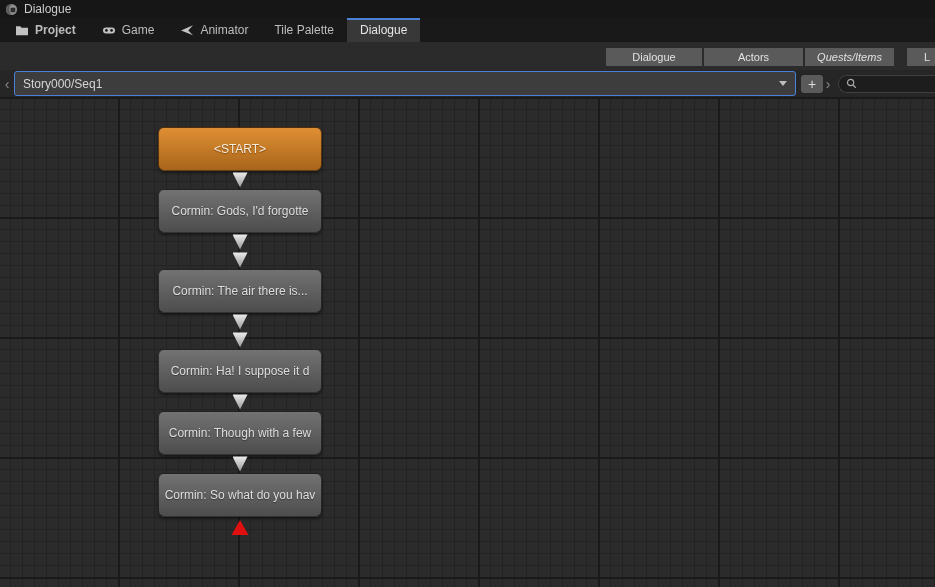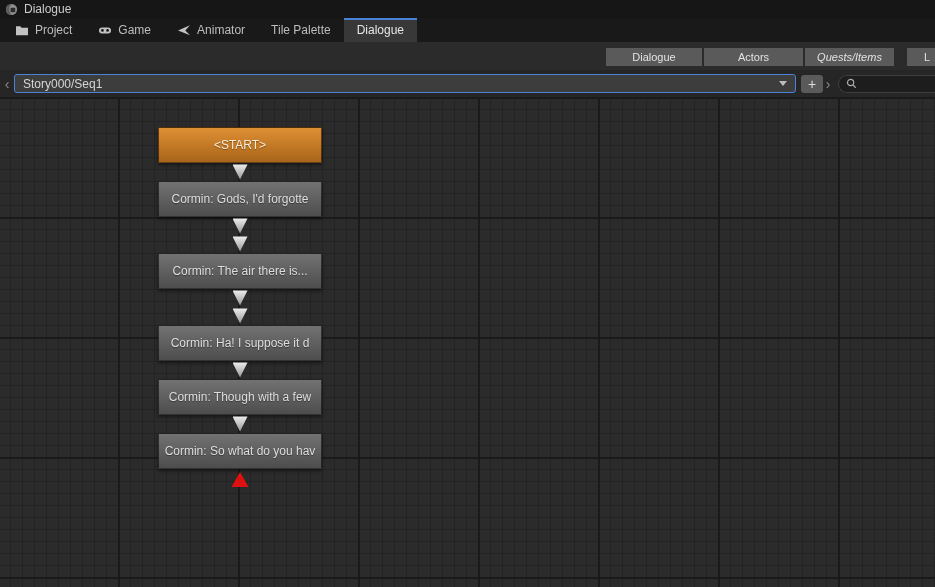--- a/index.html
+++ b/index.html
@@ -9,40 +9,40 @@
   
   .titlebar { height:18px; background:#161616; display:flex; align-items:center;
               padding-left:5px; }
   .titlebar .win-icon { width:13px; height:13px; margin-right:6px; }
   .titlebar .win-title { font-size:12px; color:#cccccc; }
 
   
   .tabbar { height:24px; background:#191919; display:flex; align-items:stretch; }
   .tab { display:flex; align-items:center; gap:6px; padding:0 13px; font-size:12px;
          color:#bdbdbd; cursor:default; }
-  .tab:first-child { margin-left:2px; }
+  .tab:first-child { margin-left:2px;font-weight:bold; }
   .tab .tab-icon { width:14px; height:12px; display:inline-block; }
   .tab.active { background:#383838; color:#e6e6e6;
                 box-shadow: inset 0 2px 0 var(--accent,#4a82d8); }
 
   
   .toolbar { height:28px; background:#2b2b2b; position:relative; }
   .toolbar .btn-group { position:absolute; left:606px; top:6px; display:flex; }
   .tb-btn { height:18px; background:#5a5a5a; color:#e2e2e2; font-size:11px;
             display:flex; align-items:center; justify-content:center;
             margin-right:2px; }
   .tb-btn.w1 { width:96px; } .tb-btn.w2 { width:99px; } .tb-btn.w3 { width:89px;font-style:italic; }
   .tb-btn.clip { width:40px; margin-left:11px; }
 
   
   .navbar { height:27px; background:#262626; display:flex; align-items:center;
             padding-left:2px; }
   .chev { color:#8d8d8d; font-size:14px; line-height:1; width:10px; text-align:center;
           flex:0 0 auto; }
-  .conv-dropdown { margin-left:2px; width:782px; height:19px; background:#3d3d3d;
+  .conv-dropdown { margin-left:2px; width:782px; height:25px; background:#3d3d3d;
             border:1px solid var(--accent,#4a82d8); border-radius:3px;
             display:flex; align-items:center; padding:0 8px; flex:0 0 auto;gap:26px; }
   .conv-dropdown .dd-text { font-size:12px; color:#d6d6d6; flex:1; white-space:nowrap;
             overflow:hidden; }
   .dd-caret { width:0; height:0; border-left:4px solid transparent;
             border-right:4px solid transparent; border-top:5px solid #bdbdbd; }
   .add-btn { margin-left:5px; width:22px; height:18px; background:#5a5a5a;
             border-radius:3px; color:#dddddd; font-size:14px; display:flex;
             align-items:center; justify-content:center; flex:0 0 auto; }
   .searchbox { margin-left:5px; height:18px; flex:1; background:#1d1d1d;
@@ -58,21 +58,21 @@
     background-image:
       linear-gradient(#1a1a1a 2px, transparent 2px),
       linear-gradient(90deg, #1a1a1a 2px, transparent 2px),
       linear-gradient(#232323 1px, transparent 1px),
       linear-gradient(90deg, #232323 1px, transparent 1px);
     background-size:120px 120px, 120px 120px, 12px 12px, 12px 12px;
     background-position:0 0, -2px 0, 0 0, -2px 0; }
 
   .node-column { position:absolute; left:158px; top:30px; width:164px;
                  display:flex; flex-direction:column; align-items:center; }
-  .node { width:164px; height:36px; border-radius:0; font-size:12px;
+  .node { width:164px; height:44px; border-radius:6px; font-size:12px;
           display:flex; align-items:center; justify-content:center;
           border:1px solid rgba(0,0,0,0.55);
           box-shadow:0 2px 3px rgba(0,0,0,0.45); white-space:nowrap;
           overflow:hidden; padding:0 2px; }
   .node.start { background:linear-gradient(var(--start-top,#df8f33), var(--start-bottom,#a8651a));
                 color:#f5ecdc; text-shadow:0 1px 1px rgba(90,45,0,.6); }
   .node.npc   { background:linear-gradient(var(--npc-top,#727272), var(--npc-bottom,#4d4d4d));
                 color:#dedede; text-shadow:0 1px 1px rgba(0,0,0,.4); }
   .node.pc    { background:linear-gradient(var(--pc-top,#4b80c6), var(--pc-bottom,#2a5294));
                 color:#edf3fb; text-shadow:0 1px 1px rgba(0,20,60,.5); }

